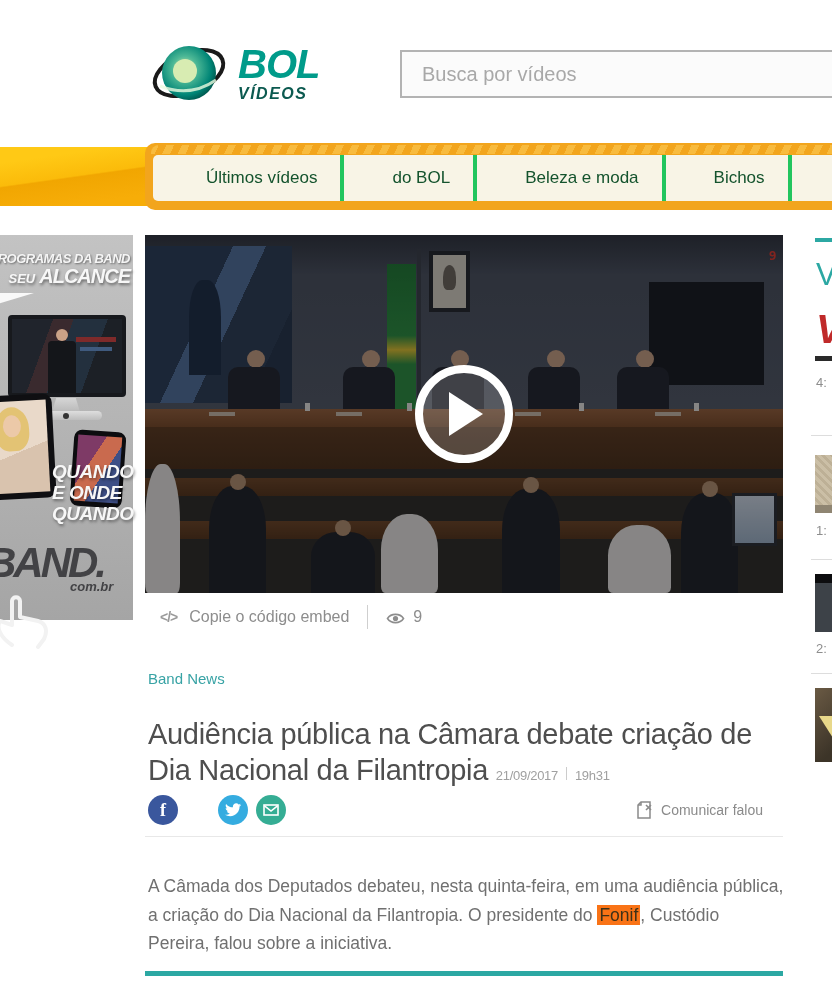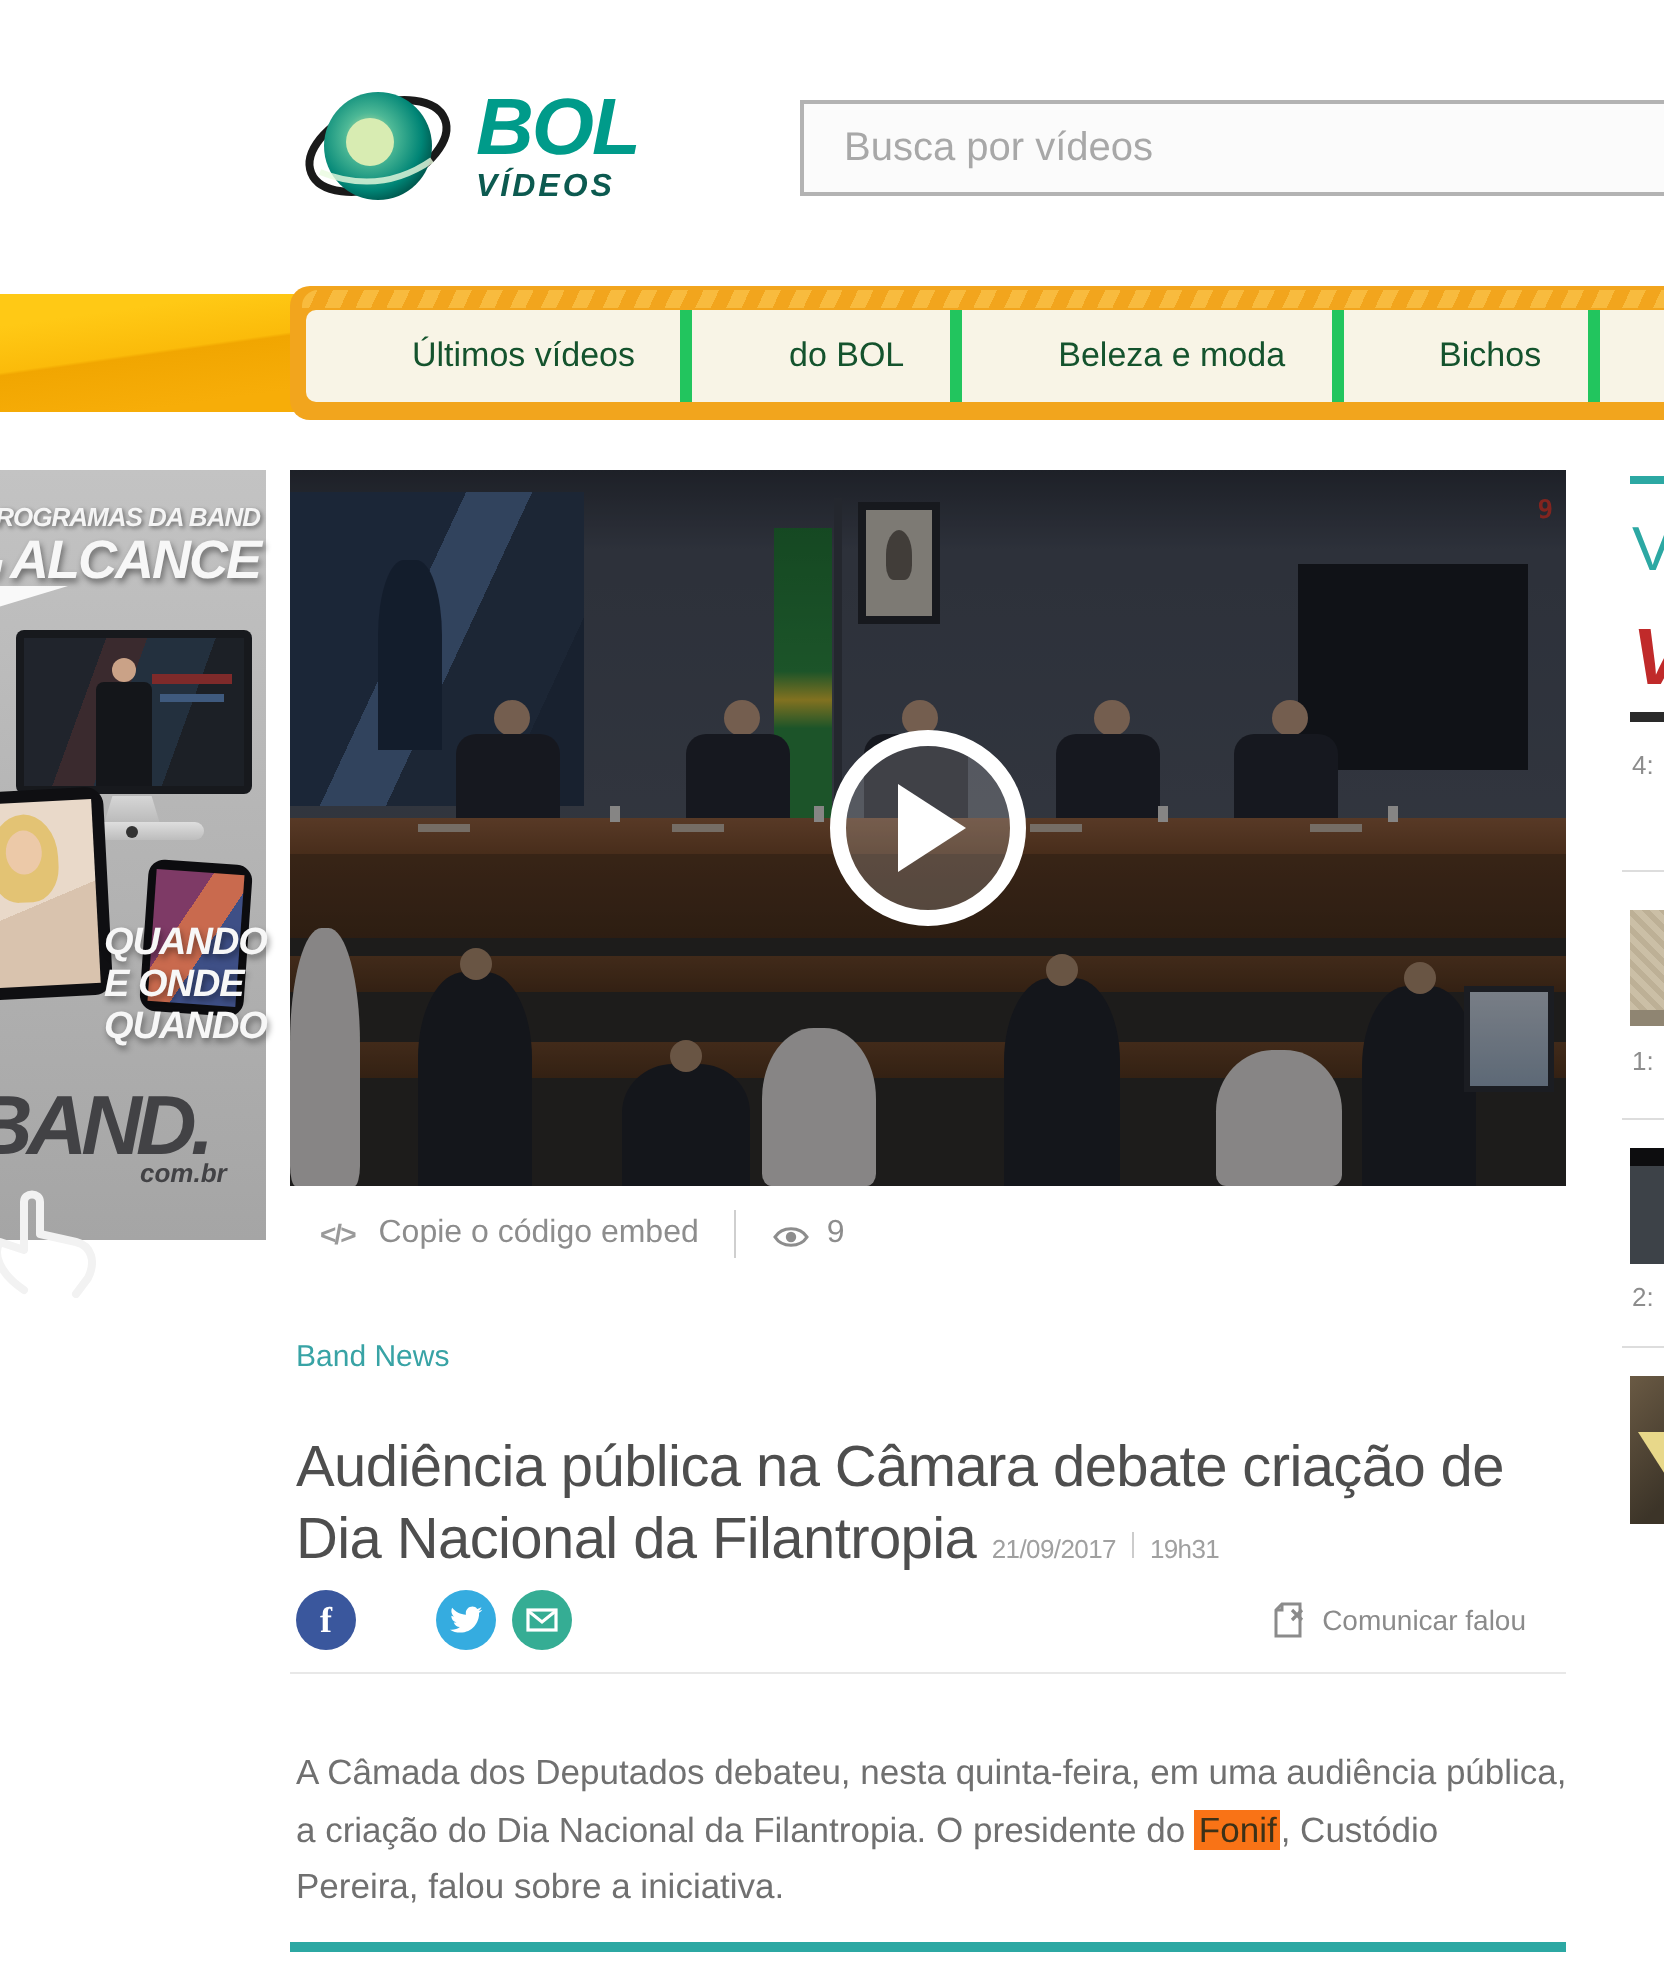--- a/index.html
+++ b/index.html
@@ -28,31 +28,31 @@
   .ribbon { position:absolute; left:0; top:147px; width:152px; height:59px;
     background:linear-gradient(172deg,#ffc915 20%,#fbbb0a 49%,#f1a601 51%,#f7ad08 85%); }
   .nav { position:absolute; left:145px; top:143px; width:700px; height:67px;
     background:#f2a51d; border-radius:10px 0 0 10px; }
   .nav::before { content:""; position:absolute; left:6px; right:0; top:2px; height:9px;
     background:repeating-linear-gradient(115deg,#f8bb3e 0 7px,rgba(0,0,0,0) 7px 14px); border-radius:8px 0 0 0; }
   .nav-inner { position:absolute; left:8px; right:0; top:12px; bottom:9px;
     background:#f8f4e6; border-radius:5px; display:flex; align-items:stretch; padding-left:30px; }
   .nav-item { display:flex; align-items:center; padding:0 23px; font-size:17px; color:#14532d;
     text-decoration:none; cursor:pointer; white-space:nowrap; }
-  .nav-item + .nav-item { border-left:6px solid #22c55e;padding-left:48px; }
+  .nav-item + .nav-item { border-left:4px solid #22c55e;padding-left:48px; }
 
   
   .ad { position:absolute; left:0; top:235px; width:133px; height:385px; overflow:visible;
     background:linear-gradient(180deg,#c3c3c3,#a5a5a5); cursor:pointer; }
   .ad-line1 { position:absolute; right:3px; top:16px; white-space:nowrap; font-size:13px; font-weight:bold;
     font-style:italic; color:#f5f5f5; text-shadow:1px 1px 2px rgba(0,0,0,.45); letter-spacing:-0.5px; }
   .ad-line2 { position:absolute; right:3px; top:30px; white-space:nowrap; color:#f7f7f7;
     text-shadow:1px 2px 3px rgba(0,0,0,.45); font-style:italic; }
   .ad-line2 .small { font-size:13px; font-weight:bold; margin-right:4px; }
-  .ad-line2 .big { font-size:27px; font-weight:bold; letter-spacing:-1px; }
+  .ad-line2 .big { font-size:20px; font-weight:bold; letter-spacing:-1px; }
   .ad-arrow { position:absolute; left:-6px; top:58px; width:0; height:0;
     border-top:12px solid rgba(255,255,255,.9); border-right:40px solid transparent; }
   .ad-monitor { position:absolute; left:8px; top:80px; width:118px; height:82px;
     background:#17191d; border-radius:4px; padding:4px; }
   .ad-monitor .scr { width:100%; height:100%;
     background:linear-gradient(110deg,#20242c 0 30%,#3a2a2e 30% 45%,#23303e 45% 70%,#1c2026 70%); position:relative; overflow:hidden; }
   .ad-monitor .anchor-head { position:absolute; left:44px; top:10px; width:12px; height:12px; border-radius:50%; background:#caa287; }
   .ad-monitor .anchor-body { position:absolute; left:36px; top:22px; width:28px; height:60px; background:#14161a; border-radius:4px 4px 0 0; }
   .ad-monitor .streak { position:absolute; right:6px; top:18px; width:40px; height:5px; background:#7e2a2a; }
   .ad-monitor .streak2 { position:absolute; right:10px; top:28px; width:32px; height:4px; background:#3f5a7e; }

